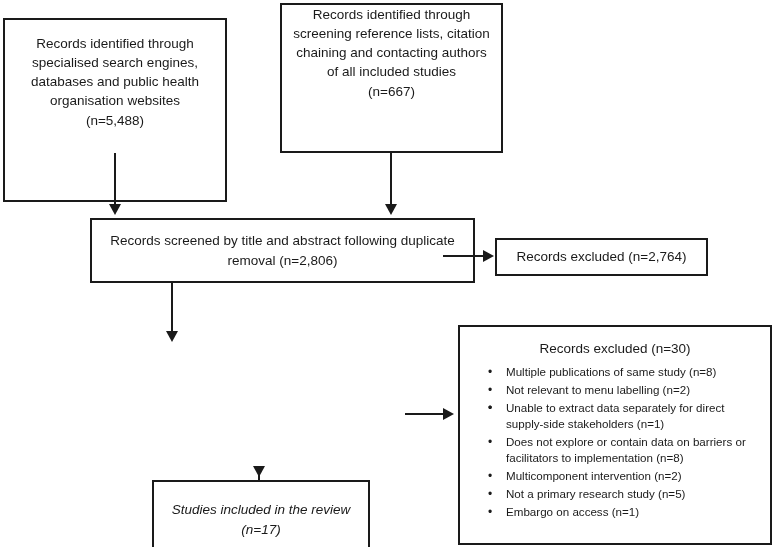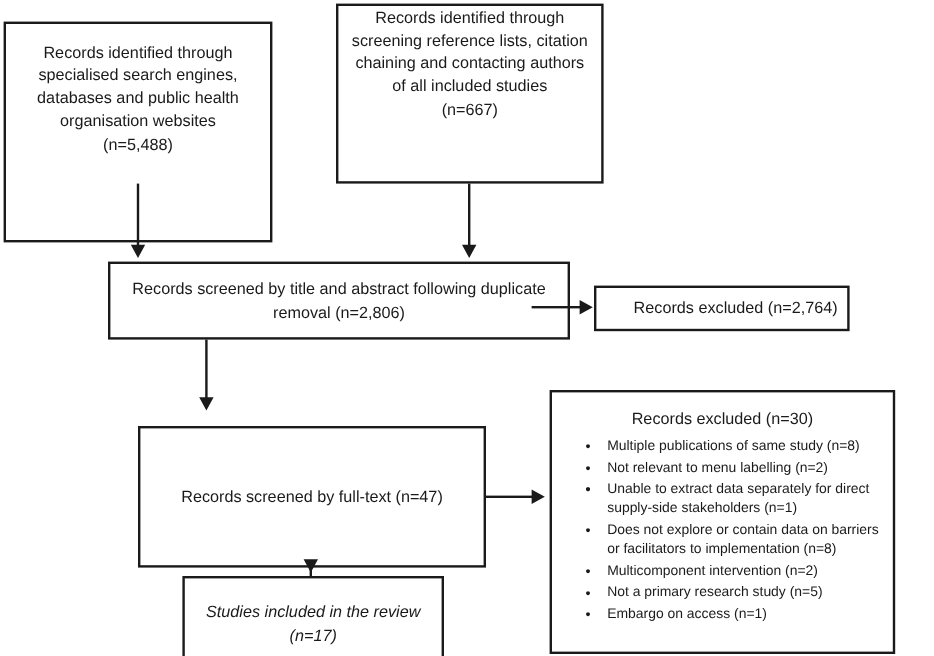--- a/index.html
+++ b/index.html
@@ -46,33 +46,32 @@
     align-items: flex-start;
   }
   #box-screened-title-abstract {
     left: 58px; top: 218px; width: 385px; height: 65px;
     font-size: 13.5px;
     margin-left: 32px;
   }
   #box-excluded-title-abstract {
     left: 495px; top: 238px; width: 213px; height: 38px;
     font-size: 13.5px;
-    justify-content: flex-end;
   }
   #box-screened-fulltext {
     left: 115px; top: 355px; width: 290px; height: 118px;
     font-size: 13.5px;
   }
   #box-studies-included {
     left: 152px; top: 480px; width: 218px; height: 79px;
     font-size: 13.5px;
     font-style: italic;
   }
   #box-excluded-fulltext {
-    left: 458px; top: 325px; width: 288px; height: 220px;
+    left: 458px; top: 325px; width: 314px; height: 220px;
     display: block;
     align-items: stretch;
     justify-content: flex-start;
     padding: 12px 6px 6px 6px;
   }
   #excluded-fulltext-title {
     text-align: center;
     font-size: 13.5px;
     margin-bottom: 6px;
   }
@@ -150,23 +149,20 @@
   <div class="hline" style="left:443px; top:255px; width:44px;"></div>
   <div class="arrow-right" style="left:483px; top:250px;"></div>
 
   <div class="box" id="box-excluded-title-abstract">
     <span class="box-text">Records excluded (n=2,764)</span>
   </div>
 
   <div class="vline" style="left:171px; top:283px; height:50px;"></div>
   <div class="arrow-down" style="left:166px; top:331px;"></div>
 
-  <div class="box" id="box-screened-fulltext">
-    <span class="box-text">Records screened by full-text (n=47)</span>
-  </div>
 
   <div class="hline" style="left: 405px; top: 413px; width: 42px;"></div>
   <div class="arrow-right" style="left: 443px; top: 408px;"></div>
 
   <div class="box" id="box-excluded-fulltext">
     <div id="excluded-fulltext-title">Records excluded (n=30)</div>
     <ul class="reason-list" id="reason-list">
         <li><span class="bullet">•</span><span>Multiple publications of same study (n=8)</span></li>
         <li><span class="bullet">•</span><span>Not relevant to menu labelling (n=2)</span></li>
         <li><span class="bullet">•</span></li>

